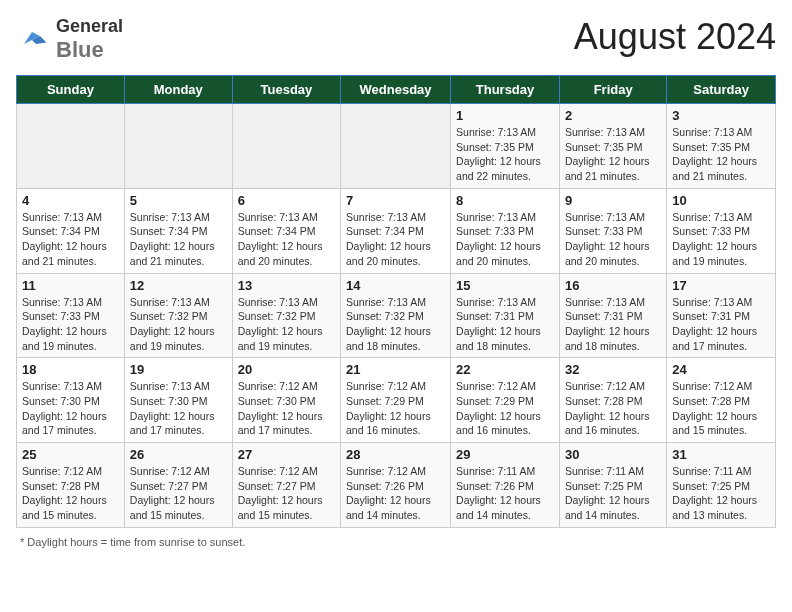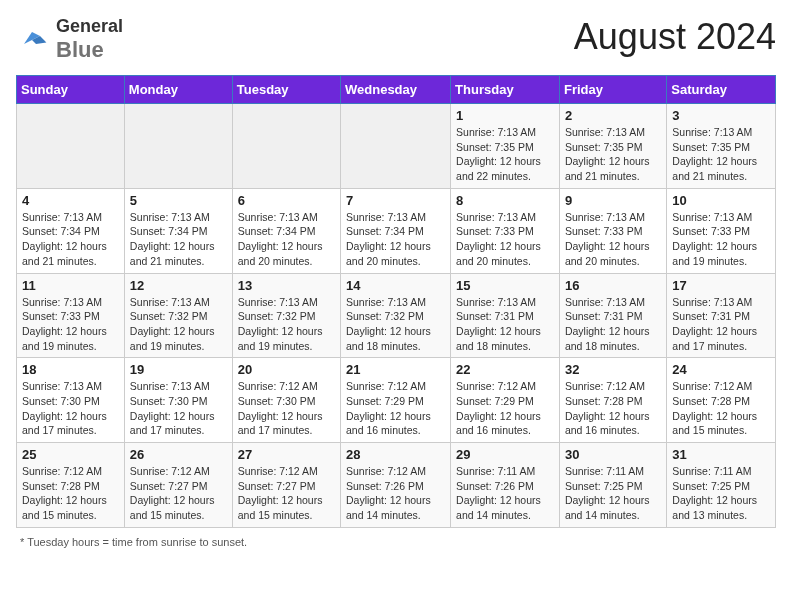--- a/index.html
+++ b/index.html
@@ -36,24 +36,24 @@
     .location-title {
       font-size: 16px;
       color: #444;
     }
     .calendar {
       width: 100%;
       border-collapse: collapse;
       font-size: 11px;
     }
     .calendar thead th {
-      background-color: #6d28d9;
+      background-color: #14532d;
       color: #fff;
       padding: 6px 4px;
-      text-align: left;
+      text-align: center;
       font-size: 13px;
       font-weight: bold;
       border: 1px solid #3a7abf;
     }
     .calendar tbody td {
       border: 1px solid #ccc;
       vertical-align: top;
       padding: 4px 5px;
       width: 113px;
       min-height: 80px;
@@ -254,14 +254,14 @@
         </td>
         <td>
           <div class="day-number">31</div>
           <div class="day-info">Sunrise: 7:11 AM<br>Sunset: 7:25 PM<br>Daylight: 12 hours and 13 minutes.</div>
         </td>
       </tr>
     </tbody>
 </table>
 
 <div class="footer-note">
-  * <span>Tuesday hours</span> = time from sunrise to sunset.
+  * <span>Daylight hours</span> = time from sunrise to sunset.
 </div>
 
 </body></html>

